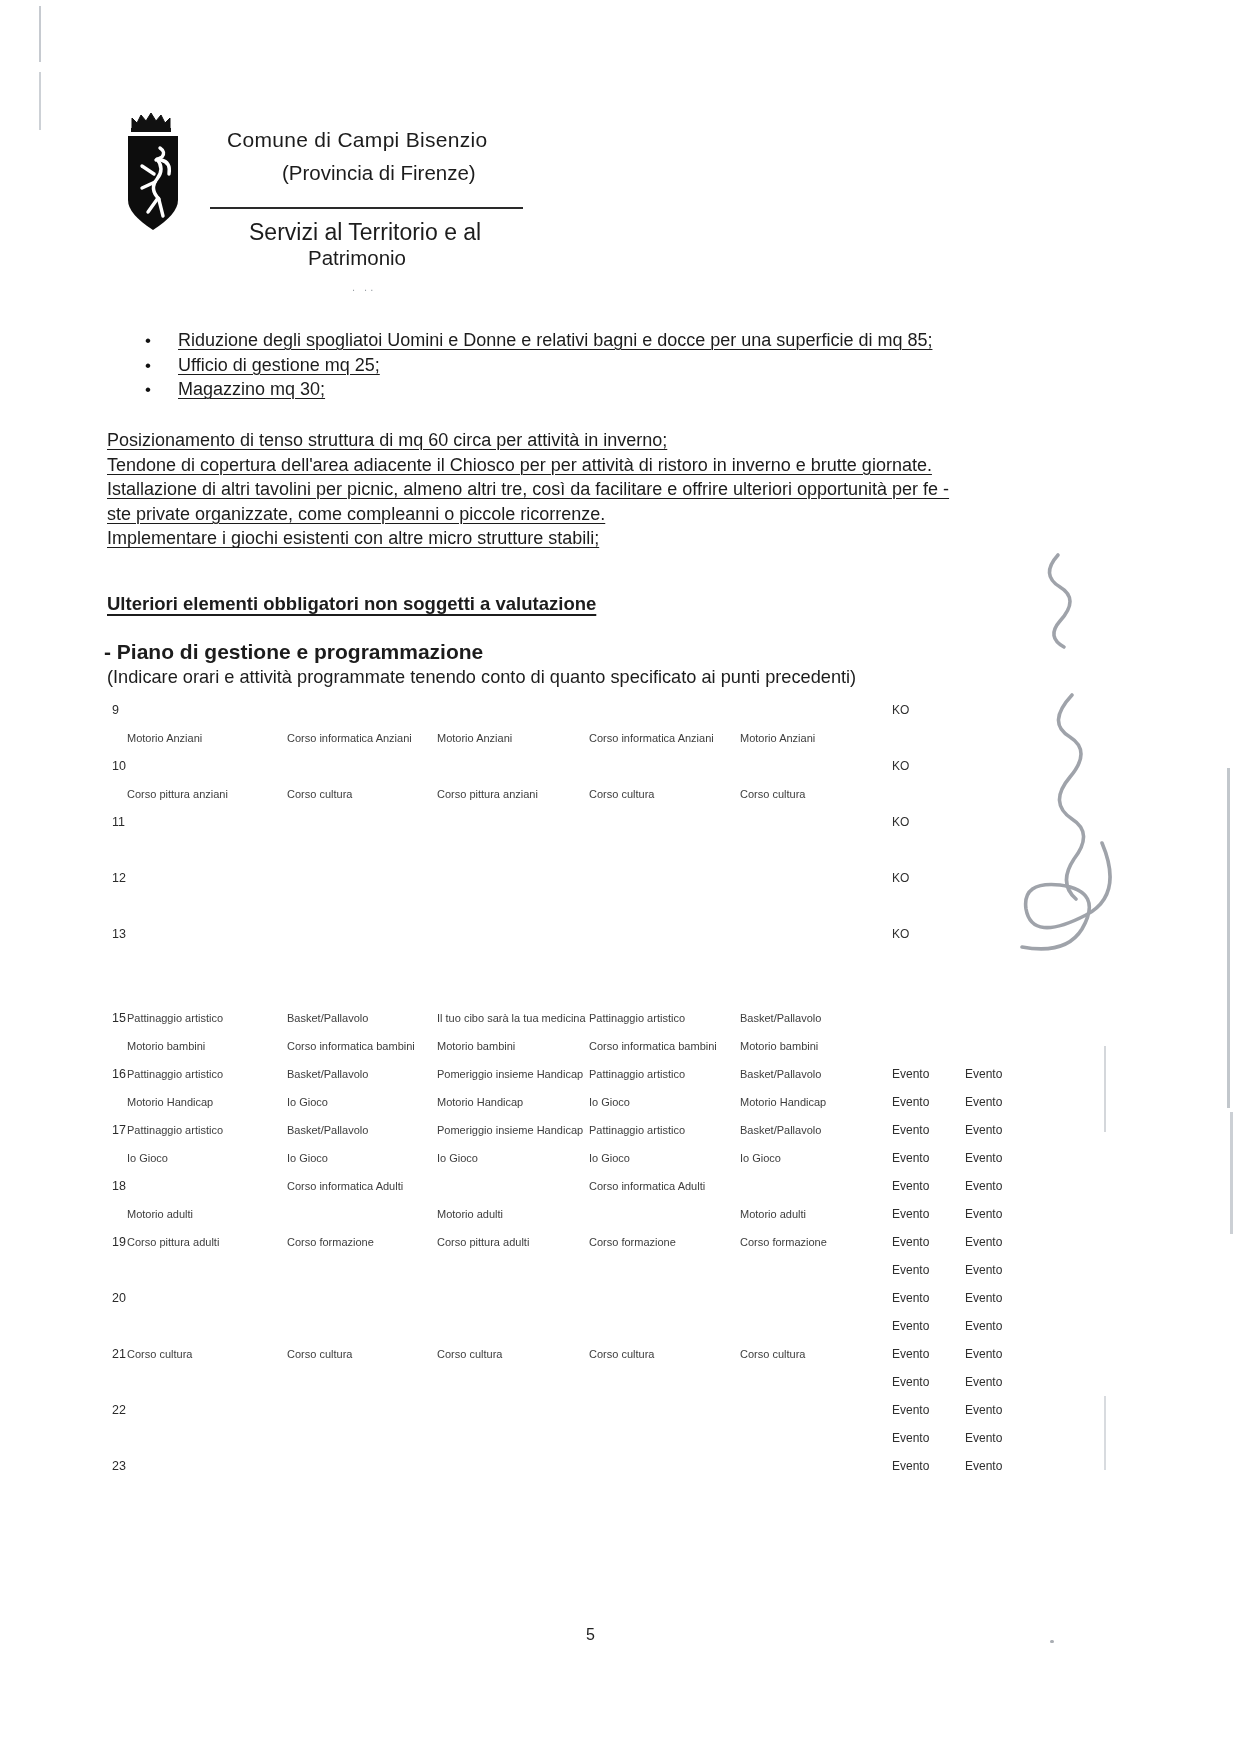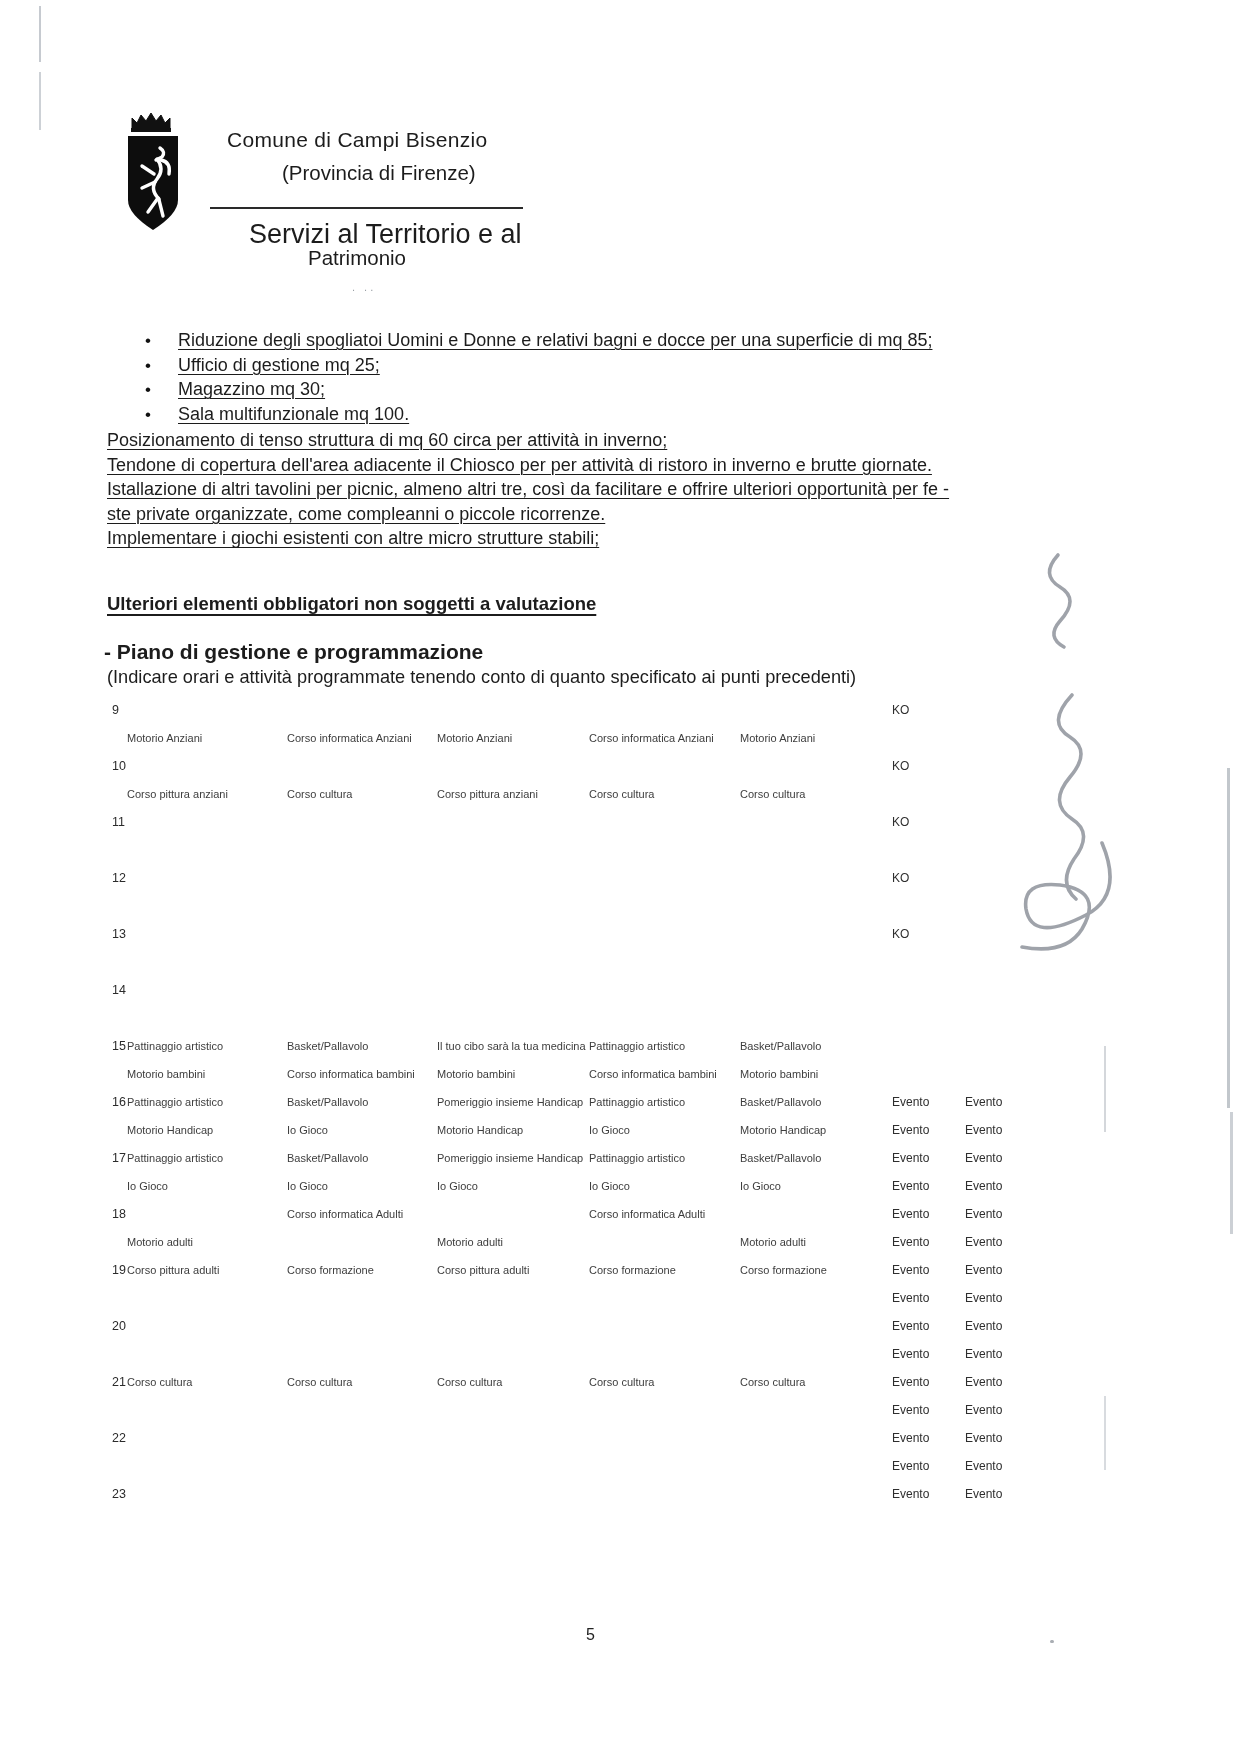--- a/index.html
+++ b/index.html
@@ -16,21 +16,21 @@
   .a4 { left:1230px; top:1112px; width:3px; height:122px; background:#ccd0d5; }
   .a5 { left:1104px; top:1046px; width:2px; height:86px; background:#d4d7db; }
   .a6 { left:1104px; top:1396px; width:2px; height:74px; background:#d8dbdf; }
   .dot5 { left:1050px; top:1640px; width:4px; height:3px; background:#a9adb3; border-radius:2px; }
 
   
   .logo { position:absolute; left:124px; top:108px; }
   .title    { position:absolute; left:227px; top:128px; font-size:21px; letter-spacing:.3px; }
   .subtitle { position:absolute; left:261px; top:161px; font-size:20.5px;margin-left:21px; }
   .hrule    { position:absolute; left:210px; top:207px; width:313px; height:2px; background:#2a2a2a; }
-  .dept1    { position:absolute; left:249px; top:219px; font-size:27px; }
+  .dept1    { position:absolute; left:249px; top:219px; font-size:23px; }
   .dept2    { position:absolute; left:308px; top:246px; font-size:20.5px; }
   .dept-dots{ position:absolute; left:352px; top:281px; font-size:11px; color:#9aa0a6; letter-spacing:3px; }
 
   
   .bullets { position:absolute; left:178px; top:330px; list-style:none; margin:0; padding:0; }
   .bullets li { position:relative; height:24.6px; font-size:18px; white-space:nowrap; }
   .bullets li::before {
     content:"•"; position:absolute; left:-33px; top:1px; font-size:17px; color:#111;
   }
   .u { text-decoration:underline; text-underline-offset:3px; text-decoration-thickness:1.4px; }
@@ -98,21 +98,20 @@
   <div class="subtitle">(Provincia di Firenze)</div>
   <div class="hrule"></div>
   <div class="dept1">Servizi al Territorio e al</div>
   <div class="dept2">Patrimonio</div>
   <div class="dept-dots">. ..</div>
 
   <ul class="bullets">
     <li><span class="u">Riduzione degli spogliatoi Uomini e Donne e relativi bagni e docce per una superficie di mq 85;</span></li>
     <li><span class="u">Ufficio di gestione mq 25;</span></li>
     <li><span class="u">Magazzino mq 30;</span></li>
-    <li><span class="u">Sala multifunzionale mq 100.</span></li>
   </ul>
 
   <div class="paragraph">
     <div><span class="u">Posizionamento di tenso struttura di mq 60 circa per attività in inverno;</span></div>
     <div><span class="u">Tendone di copertura dell'area adiacente il Chiosco per per attività di ristoro in inverno e brutte giornate.</span></div>
     <div><span class="u">Istallazione di altri tavolini per picnic, almeno altri tre, così da facilitare e offrire ulteriori opportunità per fe -</span></div>
     <div><span class="u">ste private organizzate, come compleanni o piccole ricorrenze.</span></div>
     <div><span class="u">Implementare i giochi esistenti con altre micro strutture stabili;</span></div>
   </div>
 
@@ -224,30 +223,20 @@
     <div class="cell hour"></div>
     <div class="cell act"></div>
     <div class="cell act"></div>
     <div class="cell act"></div>
     <div class="cell act"></div>
     <div class="cell act"></div>
     <div class="cell ext"></div>
     <div class="cell ext"></div>
   </div>
 
-  <div class="srow">
-    <div class="cell hour">14</div>
-    <div class="cell act"></div>
-    <div class="cell act"></div>
-    <div class="cell act"></div>
-    <div class="cell act"></div>
-    <div class="cell act"></div>
-    <div class="cell ext"></div>
-    <div class="cell ext"></div>
-  </div>
 
   <div class="srow">
     <div class="cell hour"></div>
     <div class="cell act"></div>
     <div class="cell act"></div>
     <div class="cell act"></div>
     <div class="cell act"></div>
     <div class="cell act"></div>
     <div class="cell ext"></div>
     <div class="cell ext"></div>

